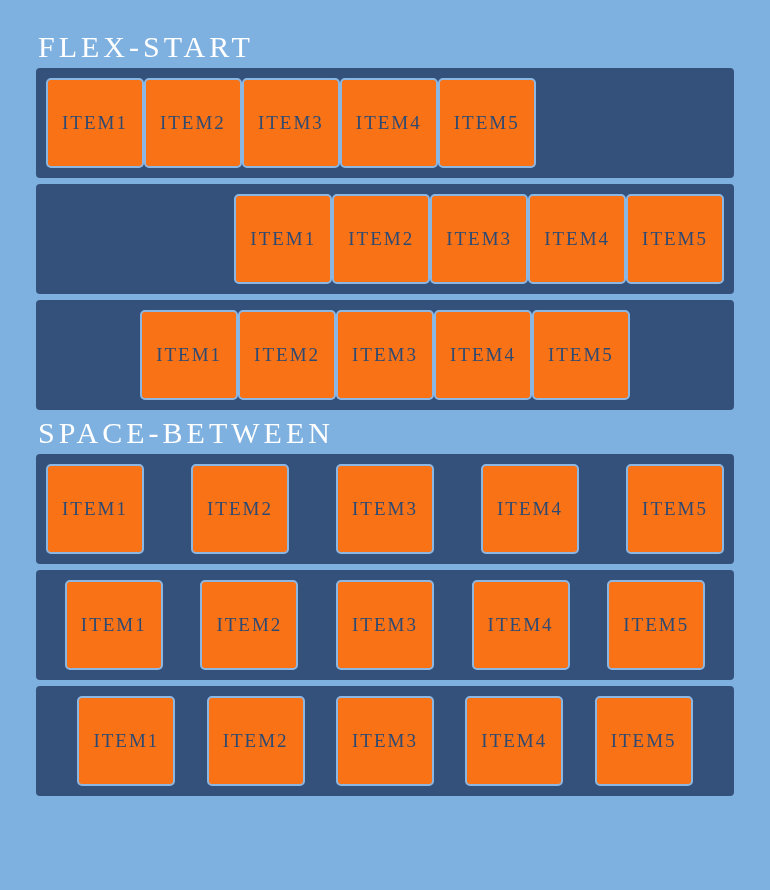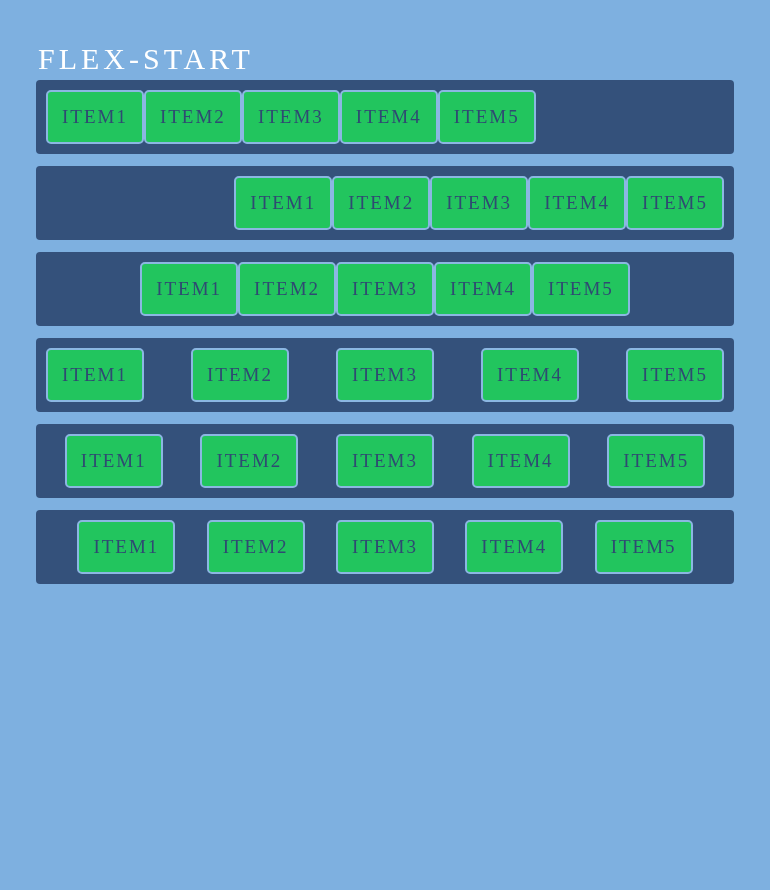--- a/index.html
+++ b/index.html
@@ -5,21 +5,20 @@
   * { box-sizing: border-box; margin: 0; padding: 0; }
   body {
     background: #7eb0e0;
     width: 770px;
     height: 890px;
     padding: 30px 36px;
     font-family: "Comic Sans MS", "Chalkboard SE", "Marker Felt", cursive;
   }
   .section {
     margin-bottom: 6px;
-    margin-top: 12px;
   }
   .heading {
     color: #ffffff;
     font-size: 30px;
     letter-spacing: 4px;
     text-transform: uppercase;
     font-weight: normal;
     margin-bottom: 4px;
     padding-left: 2px;
   }
@@ -31,24 +30,24 @@
     min-height: 74px;
     align-items: center;
   }
   .container.flex-start    { justify-content: flex-start; }
   .container.flex-end      { justify-content: flex-end; }
   .container.center        { justify-content: center; }
   .container.space-between { justify-content: space-between; }
   .container.space-around  { justify-content: space-around; }
   .container.space-evenly  { justify-content: space-evenly; }
   .item {
-    background: #22c55e;
+    background: #f97316;
     border: 2px solid #8bb7e2;
     color: #2f4a72;
-    padding: 14px 14px;
+    padding: 32px 14px;
     border-radius: 5px;
     font-size: 19px;
     letter-spacing: 2px;
     text-transform: uppercase;
     font-weight: normal;
     white-space: nowrap;
   }
 </style>
 </head>
 <body>
@@ -76,20 +75,21 @@
     <div class="section">
       <div class="container center">
         <div class="item">Item1</div>
         <div class="item">Item2</div>
         <div class="item">Item3</div>
         <div class="item">Item4</div>
         <div class="item">Item5</div>
       </div>
     </div>
     <div class="section">
+      <div class="heading">space-between</div>
       <div class="container space-between">
         <div class="item">Item1</div>
         <div class="item">Item2</div>
         <div class="item">Item3</div>
         <div class="item">Item4</div>
         <div class="item">Item5</div>
       </div>
     </div>
     <div class="section">
       <div class="container space-around">

